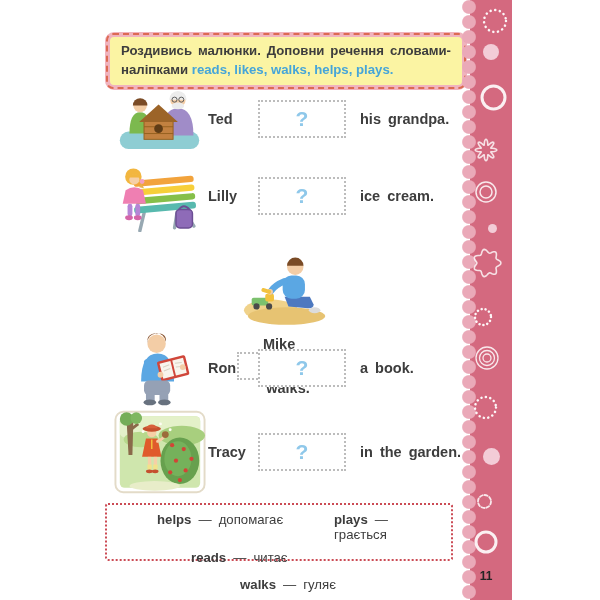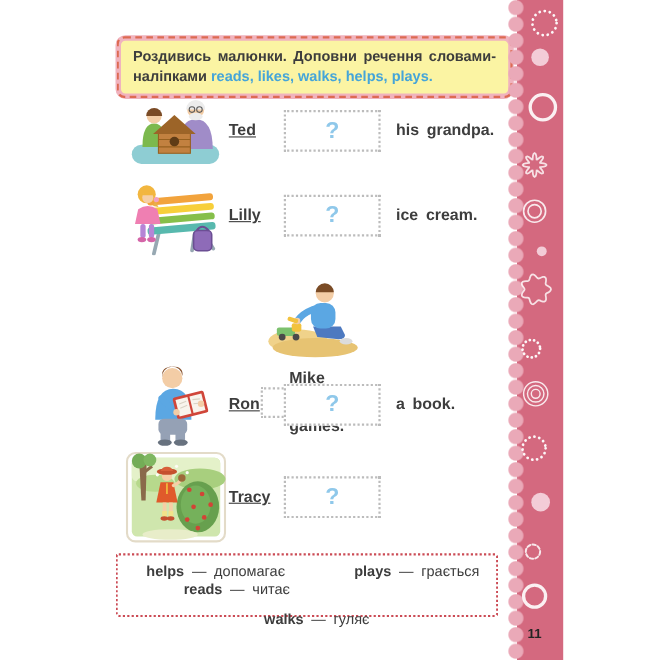--- a/index.html
+++ b/index.html
@@ -29,36 +29,36 @@
   .blue{color:var(--sticker-word-blue,#45a5d9);font-weight:bold;}
 
   
   .row{position:absolute;left:112px;width:352px;display:flex;align-items:center;}
   .row1{top:84px;height:70px;}
   .row2{top:158px;height:76px;}
   .row3{top:240px;height:82px;flex-direction:column;}
   .row4{top:326px;height:84px;}
   .row5{top:408px;height:88px;}
   .illus{flex:0 0 96px;width:96px;display:flex;justify-content:center;align-items:center;}
-  .name{width:50px;font-size:14.5px;font-weight:bold;text-decoration:underline;}
+  .name{width:50px;font-size:14.5px;font-weight:bold;}
   .answer-box{
     width:88px;height:38px;margin-right:14px;background:#fff;
     border:2px dotted var(--answer-box-border,#bcbcbc);
     display:flex;align-items:center;justify-content:center;box-sizing:border-box;
   }
   .qmark{font-size:21px;font-weight:bold;color:var(--question-blue,#8fc8ea);}
   .suffix{font-size:14.5px;font-weight:bold;word-spacing:3px;white-space:nowrap;}
 
   
   .vocab{
     position:absolute;left:105px;top:503px;width:348px;height:58px;box-sizing:border-box;
     background:#fff;border:2.5px dotted var(--vocab-border,#cb4b55);border-radius:3px;
     padding:7px 8px 0 26px;font-size:13.2px;
   }
-  .vocab-grid{display:grid;grid-template-columns:1fr 1fr;row-gap:1px;}
+  .vocab-grid{display:grid;grid-template-columns:1fr 1fr;row-gap:8px;margin-left:24px;}
   .vg-right{padding-left:34px;}
   .ven{font-weight:bold;}
   .vdash{margin:0 7px;}
   .vcenter{text-align:center;margin-top:12px;}
 
   
   .band{
     position:absolute;left:470px;top:0;width:42px;height:600px;
     background:var(--band-pink,#d4697f);
   }
@@ -159,21 +159,21 @@
         <circle cx="29" cy="43" r="3" fill="#f3cda6"></circle>
         <rect x="20" y="40" width="10" height="4" rx="1.5" fill="#f2c23e" transform="rotate(18 25 42)"></rect>
         <circle cx="55" cy="17" r="8.5" fill="#f3cda6"></circle>
         <path d="M46.5 16 A8.5 8.5 0 0 1 63.5 16 Z" fill="#7a4b26"></path>
       </svg>
     </div>
     <span class="name">Mike</span>
     <div class="answer-box">
       <span class="qmark">?</span>
     </div>
-    <span class="suffix">games.</span>
+    <span class="suffix">walks.</span>
   </div>
 
   <div class="row row4">
     <div class="illus">
       <svg width="92" height="80" viewBox="0 0 95 80">
         <path d="M28 54 Q28 25 45 25 Q62 25 62 54 Z" fill="#5ba7e3"></path>
         <circle cx="44" cy="15" r="9.5" fill="#f3cda6"></circle>
         <path d="M34.5 14.5 A9.5 9.5 0 0 1 53.5 13 Q55 4 44 4 Q33 4.5 34.5 14.5 Z" fill="#8a5530"></path>
         <path d="M34 34 Q40 42 48 44" stroke="#5ba7e3" stroke-width="6" fill="none" stroke-linecap="round"></path>
         <g transform="rotate(-14 60 40)">
@@ -239,20 +239,21 @@
         <rect x="34.5" y="56" width="4.5" height="5" fill="#f2e28a"></rect>
         <rect x="40.5" y="56" width="4.5" height="5" fill="#f2e28a"></rect>
         <ellipse cx="36.5" cy="63" rx="3.5" ry="2" fill="#c5502e"></ellipse>
         <ellipse cx="42.5" cy="63" rx="3.5" ry="2" fill="#c5502e"></ellipse>
       </svg>
     </div>
     <span class="name">Tracy</span>
     <div class="answer-box">
       <span class="qmark">?</span>
     </div>
+    <span class="suffix">in the garden.</span>
   </div>
 
   <div class="vocab">
     <div class="vocab-grid">
       <div><span class="ven">helps</span><span class="vdash">—</span><span class="vua">допомагає</span></div>
       <div class="vg-right"><span class="ven">plays</span><span class="vdash">—</span><span class="vua">грається</span></div>
       <div class="vg-right"><span class="ven">reads</span><span class="vdash">—</span><span class="vua">читає</span></div>
     </div>
     <div class="vcenter"><span class="ven">walks</span><span class="vdash">—</span><span class="vua">гуляє</span></div>
   </div>

